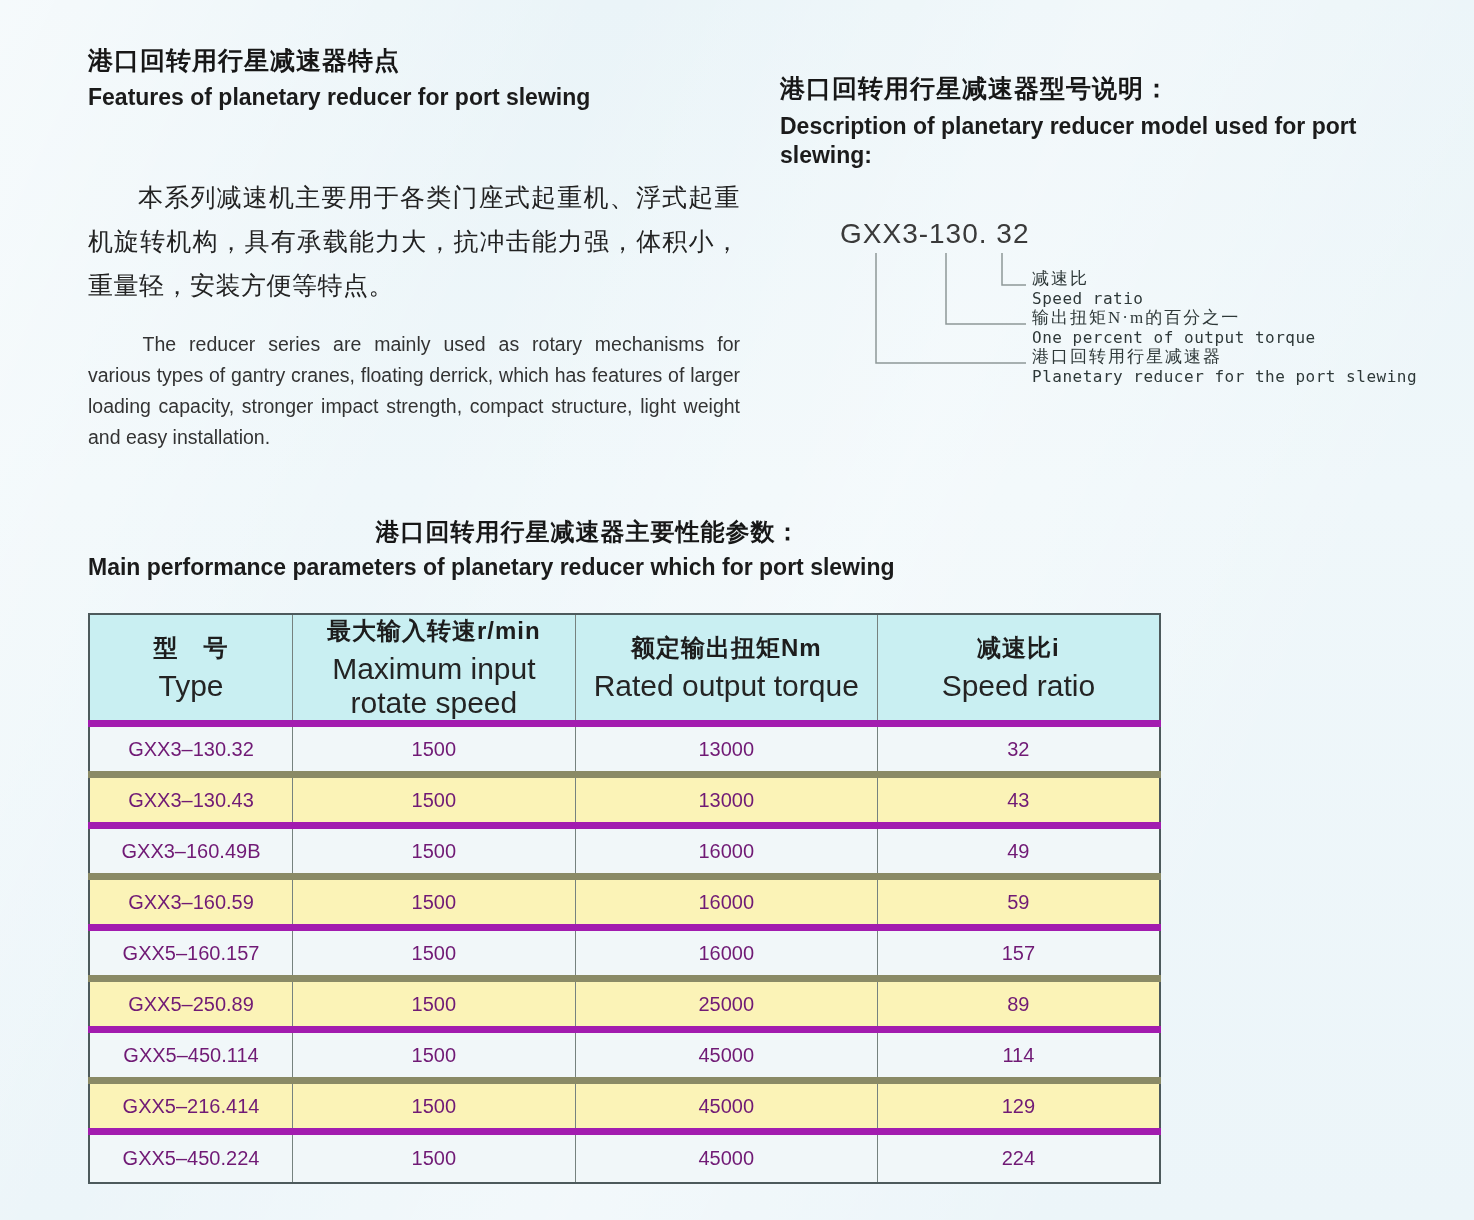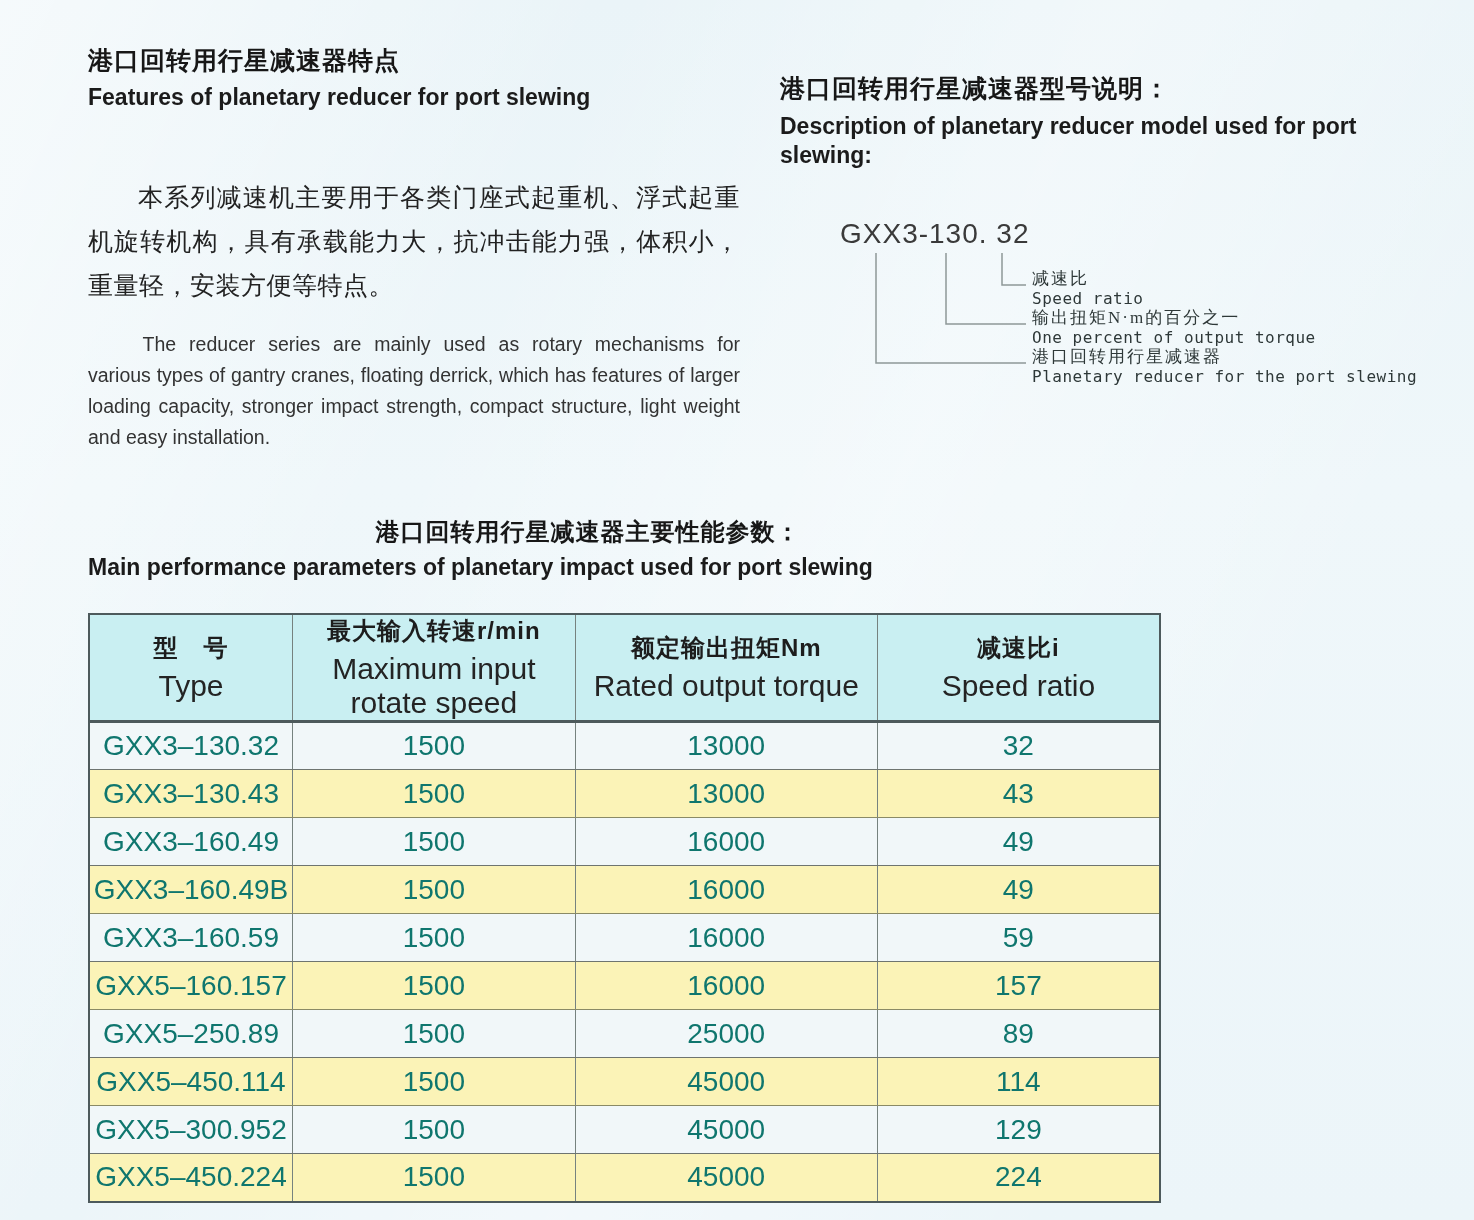--- a/index.html
+++ b/index.html
@@ -92,23 +92,23 @@
     background: #c9eff2;
     height: 86px;
     border-bottom: 3px solid #4d5a5c;
     font-weight: normal;
   }
   .th-zh { display: block; font-size: 24px; font-weight: bold; color: #1d1d1d; letter-spacing: 1px; }
   .th-en { display: block; font-size: 30px; font-weight: normal; color: #242424; margin-top: 5px; }
 
   table.params tbody td {
     height: 48px;
-    font-size: 28px;
-    color: #0f766e;
-    border-top: 1px solid #a21caf;
+    font-size: 20px;
+    color: #701a75;
+    border-top: 7px solid #a21caf;
     border-bottom: 1px solid #6e7470;
   }
   table.params tbody tr:nth-child(odd)  td { background: #f1f7f9; }
   table.params tbody tr:nth-child(even) td { background: #fbf3b7; border-top-color: #8a8a66; border-bottom-color: #8a8a66; }
 </style>
 </head>
 <body>
 
 <div class="canvas">
 
@@ -136,21 +136,21 @@
       <div class="callout-en">Speed ratio</div>
       <div class="callout-zh">输出扭矩N·m的百分之一</div>
       <div class="callout-en">One percent of output torque</div>
       <div class="callout-zh">港口回转用行星减速器</div>
       <div class="callout-en">Planetary reducer for the port slewing</div>
     </div>
   </div>
 
   <section class="params-title">
     <div class="h-zh">港口回转用行星减速器主要性能参数：</div>
-    <div class="h-en">Main performance parameters of planetary impact used for port slewing</div>
+    <div class="h-en">Main performance parameters of planetary reducer which for port slewing</div>
   </section>
 
   <table class="params">
     <colgroup>
         <col class="c1">
         <col class="c2">
         <col class="c3">
         <col class="c4">
       </colgroup>
     <thead>
@@ -180,32 +180,26 @@
         <td>13000</td>
         <td>32</td>
       </tr>
       <tr>
         <td>GXX3–130.43</td>
         <td>1500</td>
         <td>13000</td>
         <td>43</td>
       </tr>
       <tr>
-        <td>GXX3–160.49</td>
+        <td>GXX3–160.49B</td>
         <td>1500</td>
         <td>16000</td>
         <td>49</td>
       </tr>
       <tr>
-        <td>GXX3–160.49B</td>
-        <td>1500</td>
-        <td>16000</td>
-        <td>49</td>
-      </tr>
-      <tr>
         <td>GXX3–160.59</td>
         <td>1500</td>
         <td>16000</td>
         <td>59</td>
       </tr>
       <tr>
         <td>GXX5–160.157</td>
         <td>1500</td>
         <td>16000</td>
         <td>157</td>
@@ -216,21 +210,21 @@
         <td>25000</td>
         <td>89</td>
       </tr>
       <tr>
         <td>GXX5–450.114</td>
         <td>1500</td>
         <td>45000</td>
         <td>114</td>
       </tr>
       <tr>
-        <td>GXX5–300.952</td>
+        <td>GXX5–216.414</td>
         <td>1500</td>
         <td>45000</td>
         <td>129</td>
       </tr>
       <tr>
         <td>GXX5–450.224</td>
         <td>1500</td>
         <td>45000</td>
         <td>224</td>
       </tr>

